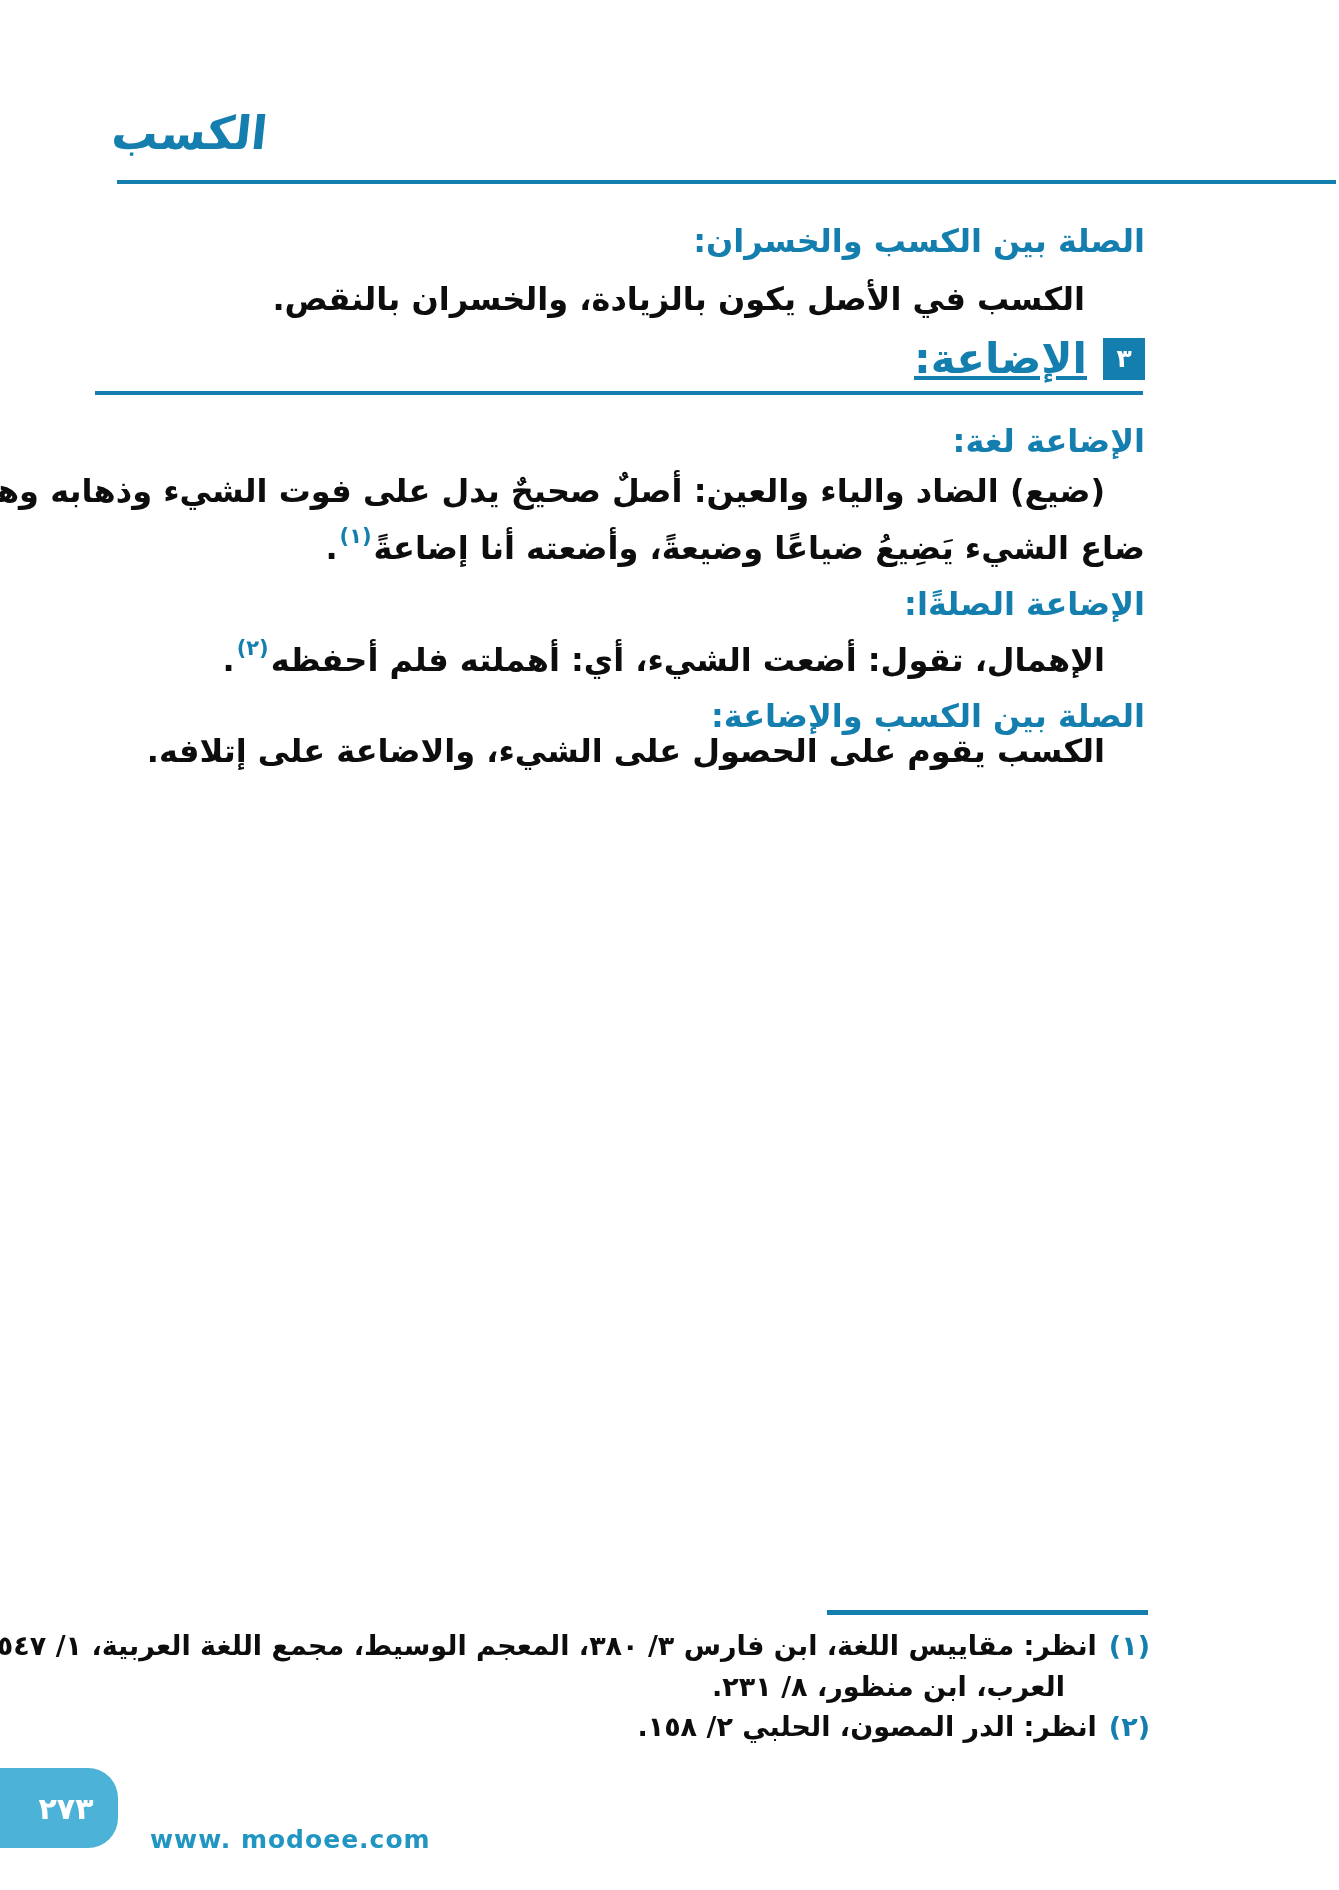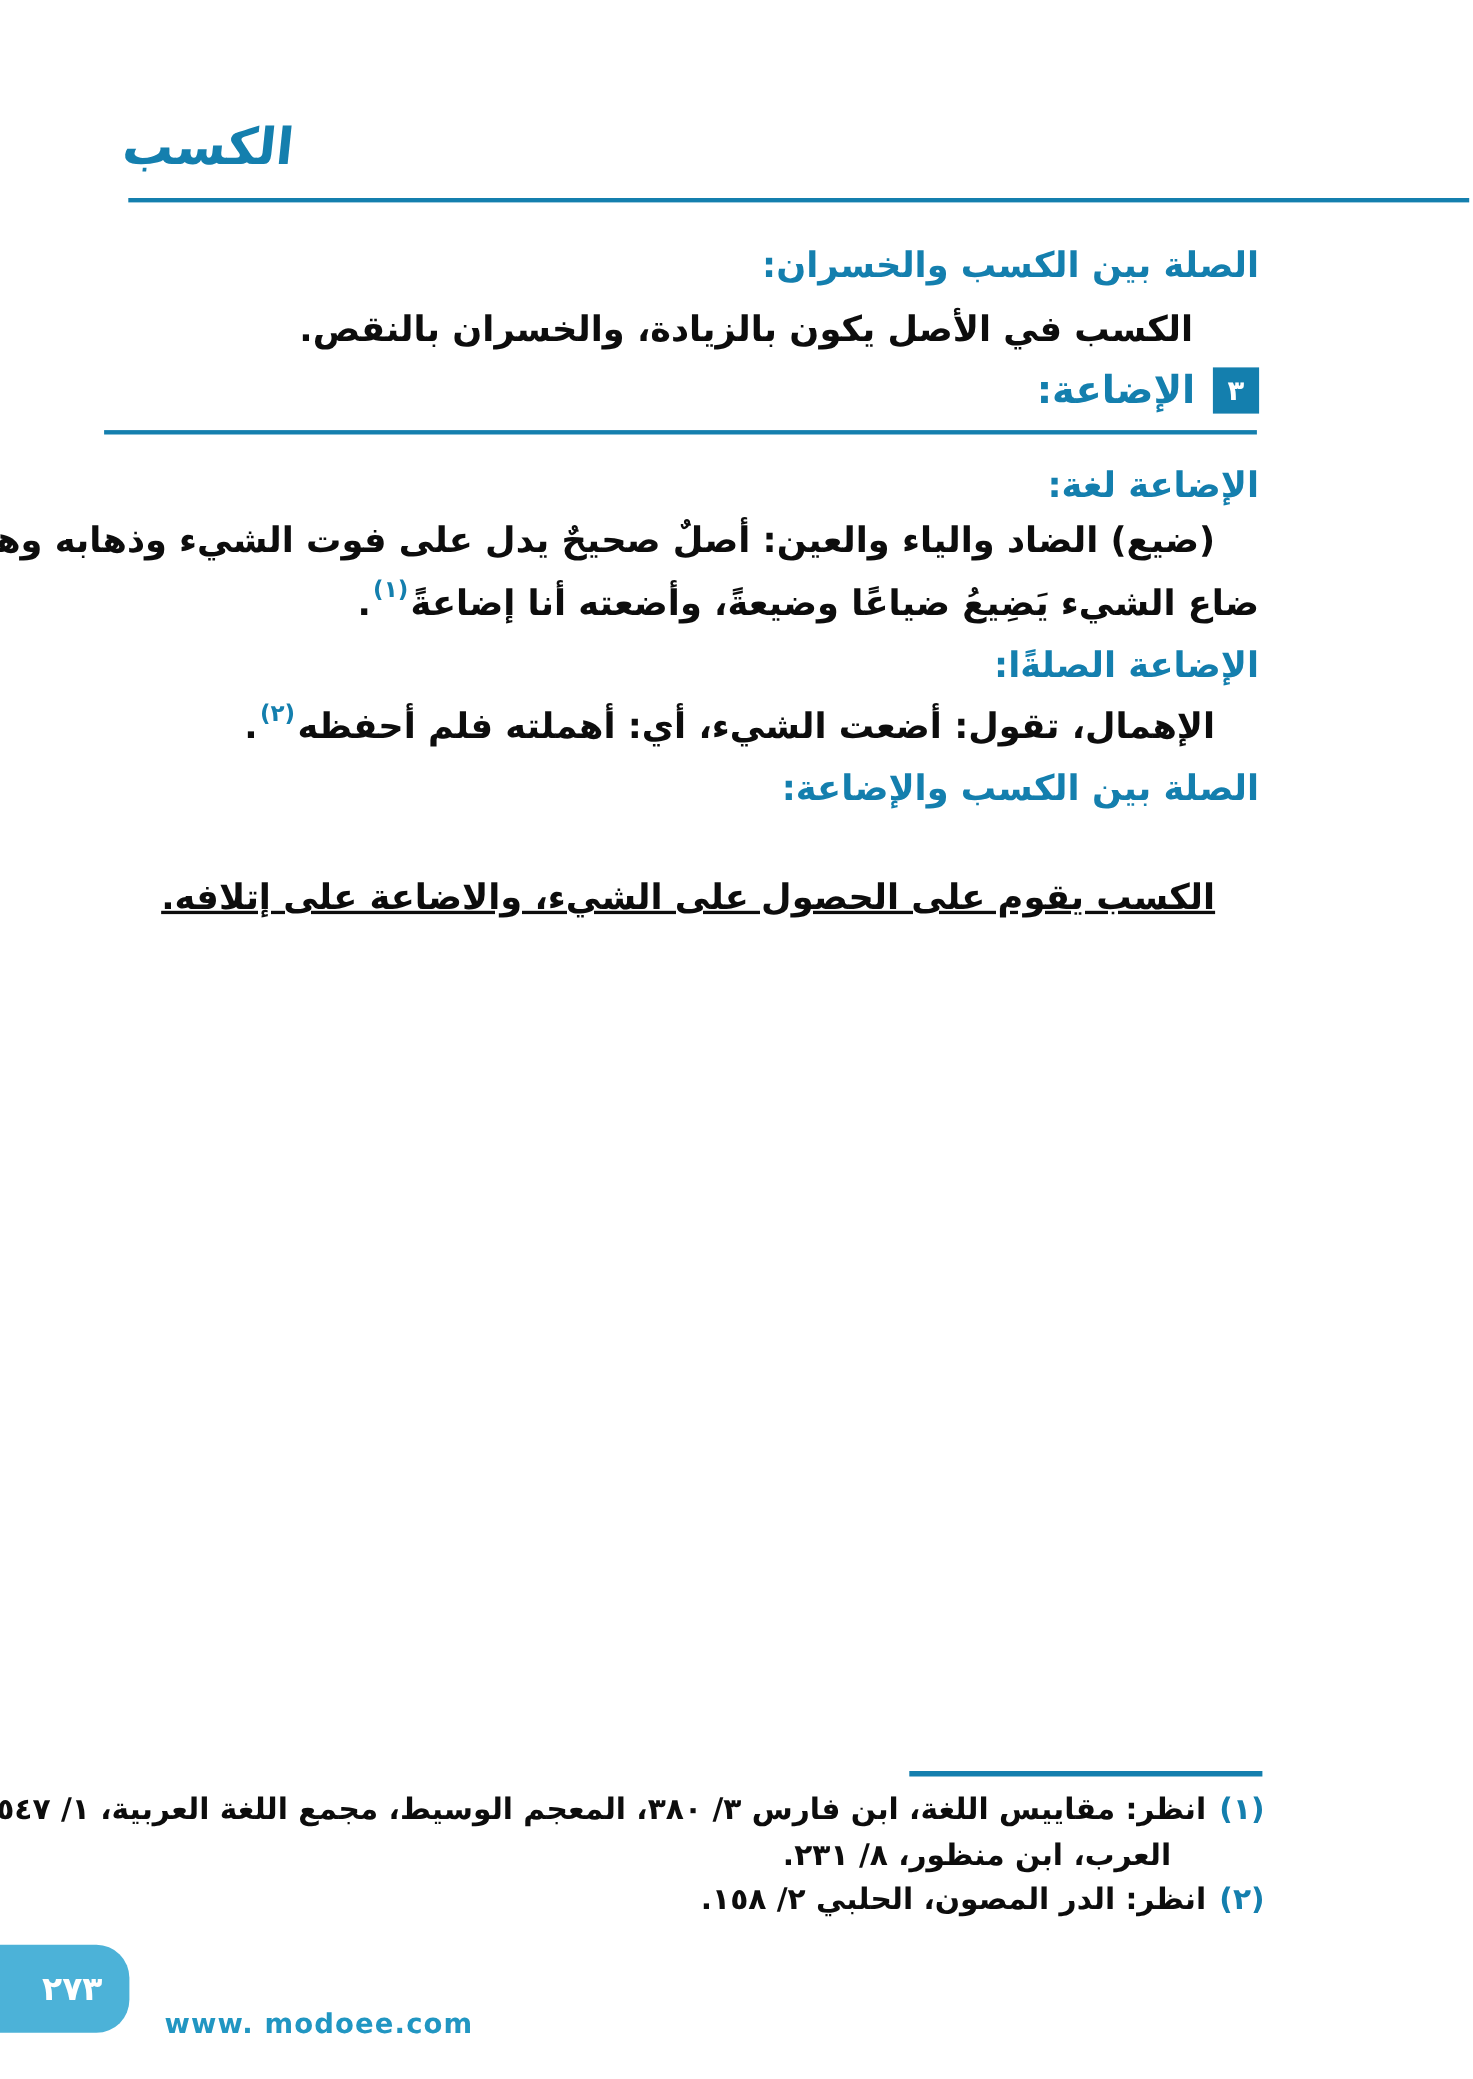--- a/index.html
+++ b/index.html
@@ -42,22 +42,23 @@
     right:194px;top:334px;
     display:flex;align-items:center;gap:16px;
   }
   .num-box{
     width:42px;height:42px;background:var(--teal);
     display:flex;align-items:center;justify-content:center;
     color:#ffffff;font-size:25px;font-weight:bold;
     flex:0 0 auto;
   }
   .section-title{
-    font-size:35px;font-weight:bold;color:var(--teal);
+    font-size:42px;font-weight:bold;color:var(--teal);
     white-space:nowrap;
+    text-decoration:underline;
   }
   .section-rule{
     right:196px;top:391px;width:1048px;height:4px;
     background:var(--teal);
   }
   .fnref{
     color:var(--teal);
     font-size:21px;font-weight:bold;
     vertical-align:super;
     position:relative;top:-4px;
@@ -125,21 +126,21 @@
   </div>
 
   <div class="abs h-teal" style="top:583px;">الإضاعة الصلةًا:</div>
 
   <div class="abs p-body" style="right:234px;top:638px;">
     <span>الإهمال، تقول: أضعت الشيء، أي: أهملته فلم أحفظه</span><span class="fnref">(٢)</span><span>.</span>
   </div>
 
   <div class="abs h-teal" style="top:695px;">الصلة بين الكسب والإضاعة:</div>
 
-  <div class="abs p-body" style="right:234px;top:794px;text-decoration:underline;">الكسب يقوم على الحصول على الشيء، والاضاعة على إتلافه.</div>
+  <div class="abs p-body" style="right:234px;top:730px;">الكسب يقوم على الحصول على الشيء، والاضاعة على إتلافه.</div>
 
   <div class="abs fn-rule"></div>
 
   <div class="abs fn-row" style="top:1628px;">
     <span class="fn-marker">(١)</span>
     <span>انظر: مقاييس اللغة، ابن فارس ٣/ ٣٨٠، المعجم الوسيط، مجمع اللغة العربية، ١/ ٥٤٧، لسان</span>
   </div>
   <div class="abs fn-row" style="right:274px;top:1669px;">
     <span>العرب، ابن منظور، ٨/ ٢٣١.</span>
   </div>

